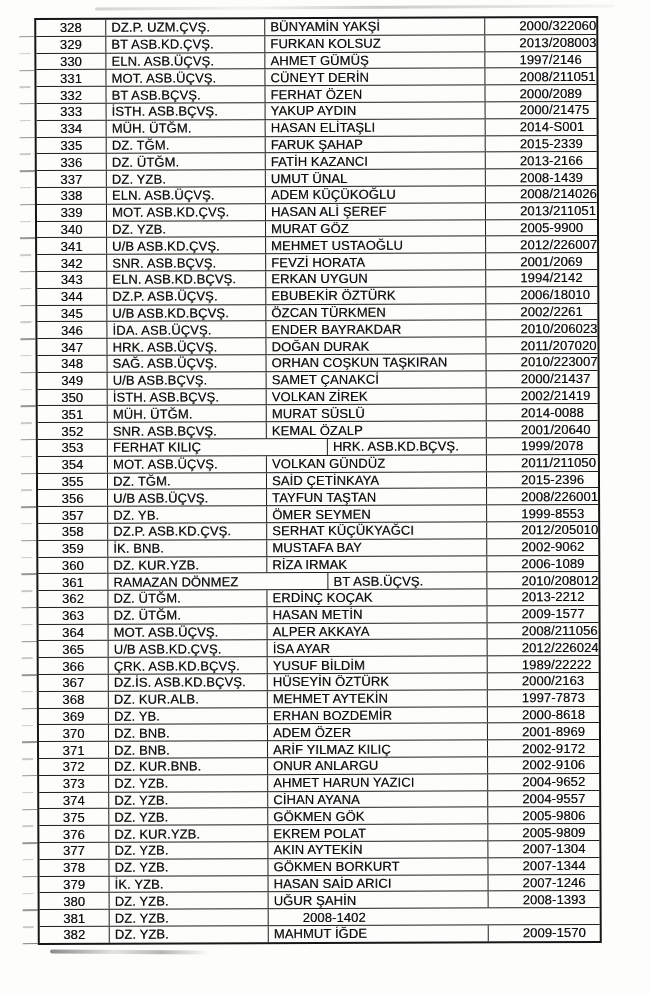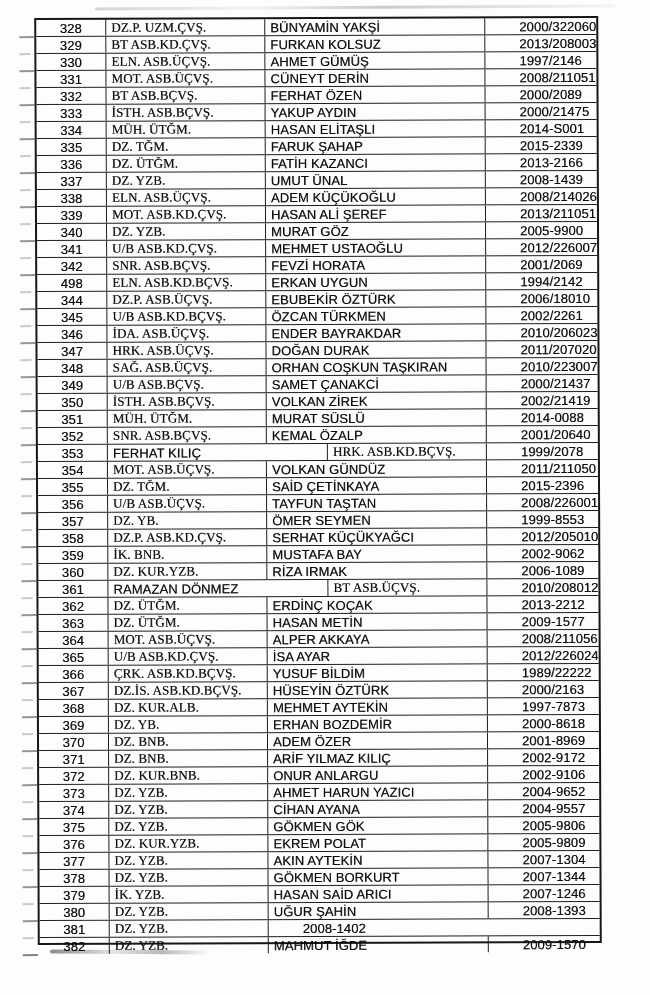--- a/index.html
+++ b/index.html
@@ -59,21 +59,21 @@
     box-sizing: border-box;
     border-right: 1.5px solid #1e1e1e;
     display: flex; align-items: center;
     overflow: hidden; white-space: nowrap;
     color: #0c0c0c;
     font-size: 13px;
     letter-spacing: 0.1px;
     text-shadow: 0.4px 0 0 rgba(0,0,0,0.55); 
   }
   .c-no   { width: 70px;  justify-content: center; }
-  .c-rank { width: 159px; padding-left: 5px; font-family: Liberation Serif, serif; }
+  .c-rank { width: 159px; padding-left: 5px; }
   .c-name { width: 220px; padding-left: 5px; }
   .c-num  { flex: 1;      padding-left: 3px; border-right: none; margin-left: 31px; }
 </style>
 </head>
 <body>
 
 <div class="page">
   <div class="artifact-top"></div>
   <div class="table-wrap">
     <div class="tbody" id="rows">
@@ -161,21 +161,21 @@
           <div class="cell c-name">MEHMET USTAOĞLU</div>
           <div class="cell c-num">2012/226007</div>
         </div>
         <div class="row">
           <div class="cell c-no">342</div>
           <div class="cell c-rank">SNR. ASB.BÇVŞ.</div>
           <div class="cell c-name">FEVZİ HORATA</div>
           <div class="cell c-num">2001/2069</div>
         </div>
         <div class="row">
-          <div class="cell c-no">498</div>
+          <div class="cell c-no">343</div>
           <div class="cell c-rank">ELN. ASB.KD.BÇVŞ.</div>
           <div class="cell c-name">ERKAN UYGUN</div>
           <div class="cell c-num">1994/2142</div>
         </div>
         <div class="row">
           <div class="cell c-no">344</div>
           <div class="cell c-rank">DZ.P. ASB.ÜÇVŞ.</div>
           <div class="cell c-name">EBUBEKİR ÖZTÜRK</div>
           <div class="cell c-num">2006/18010</div>
         </div>

